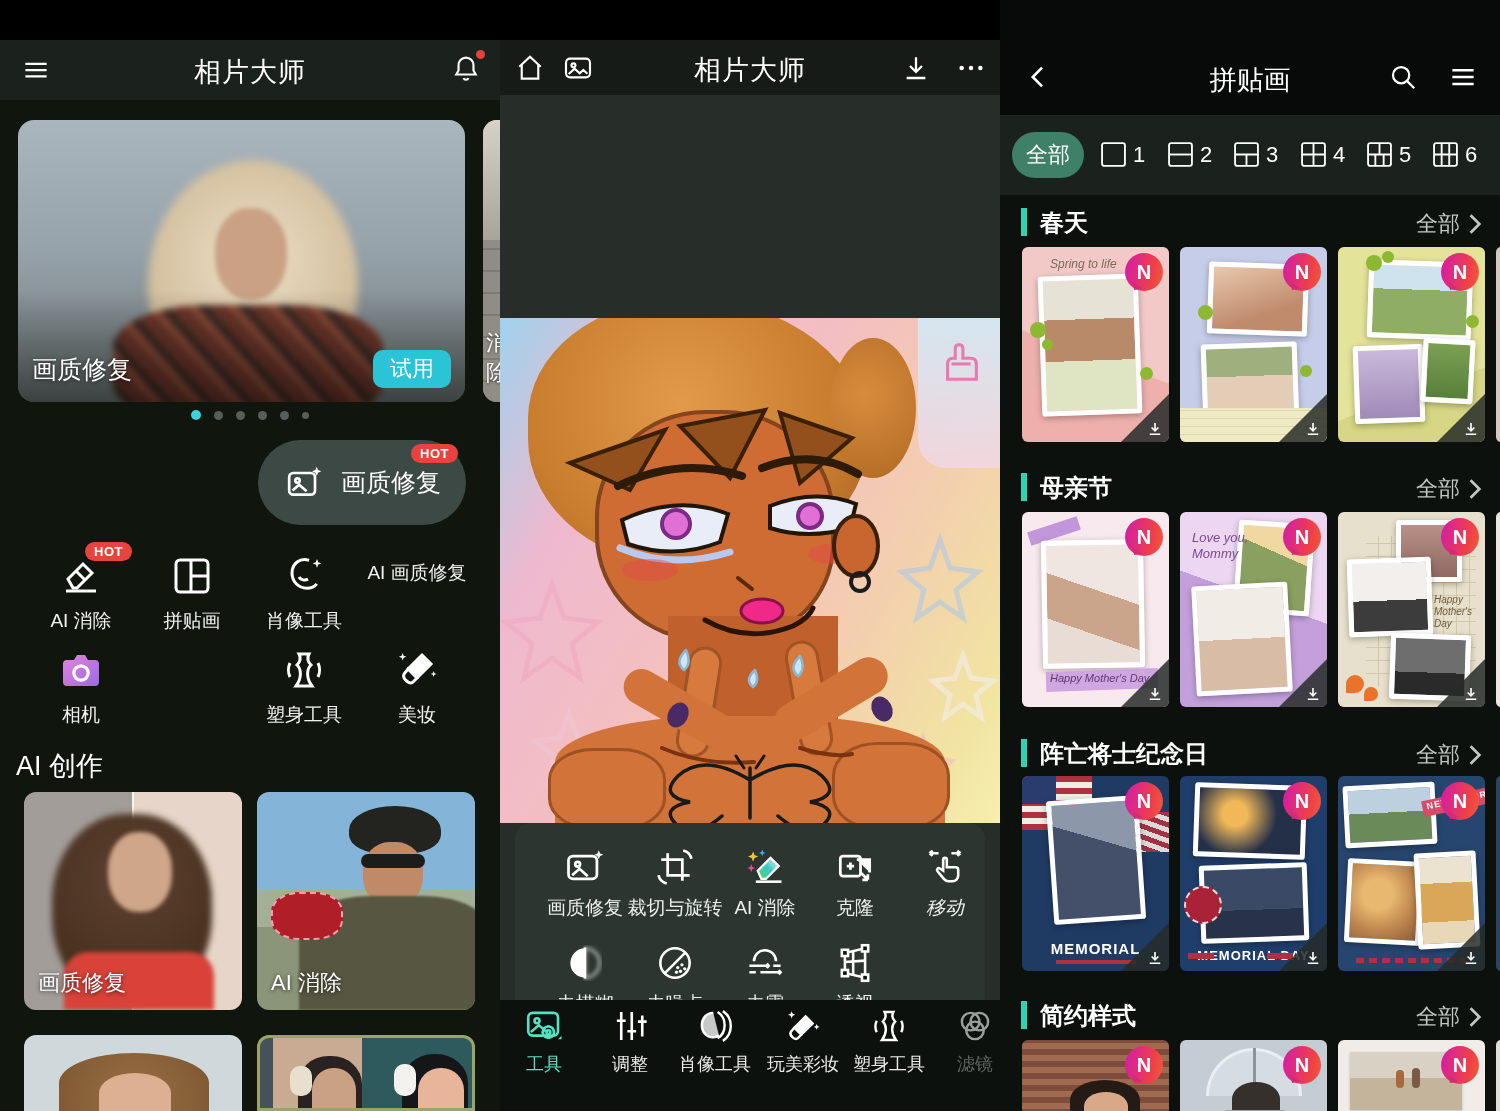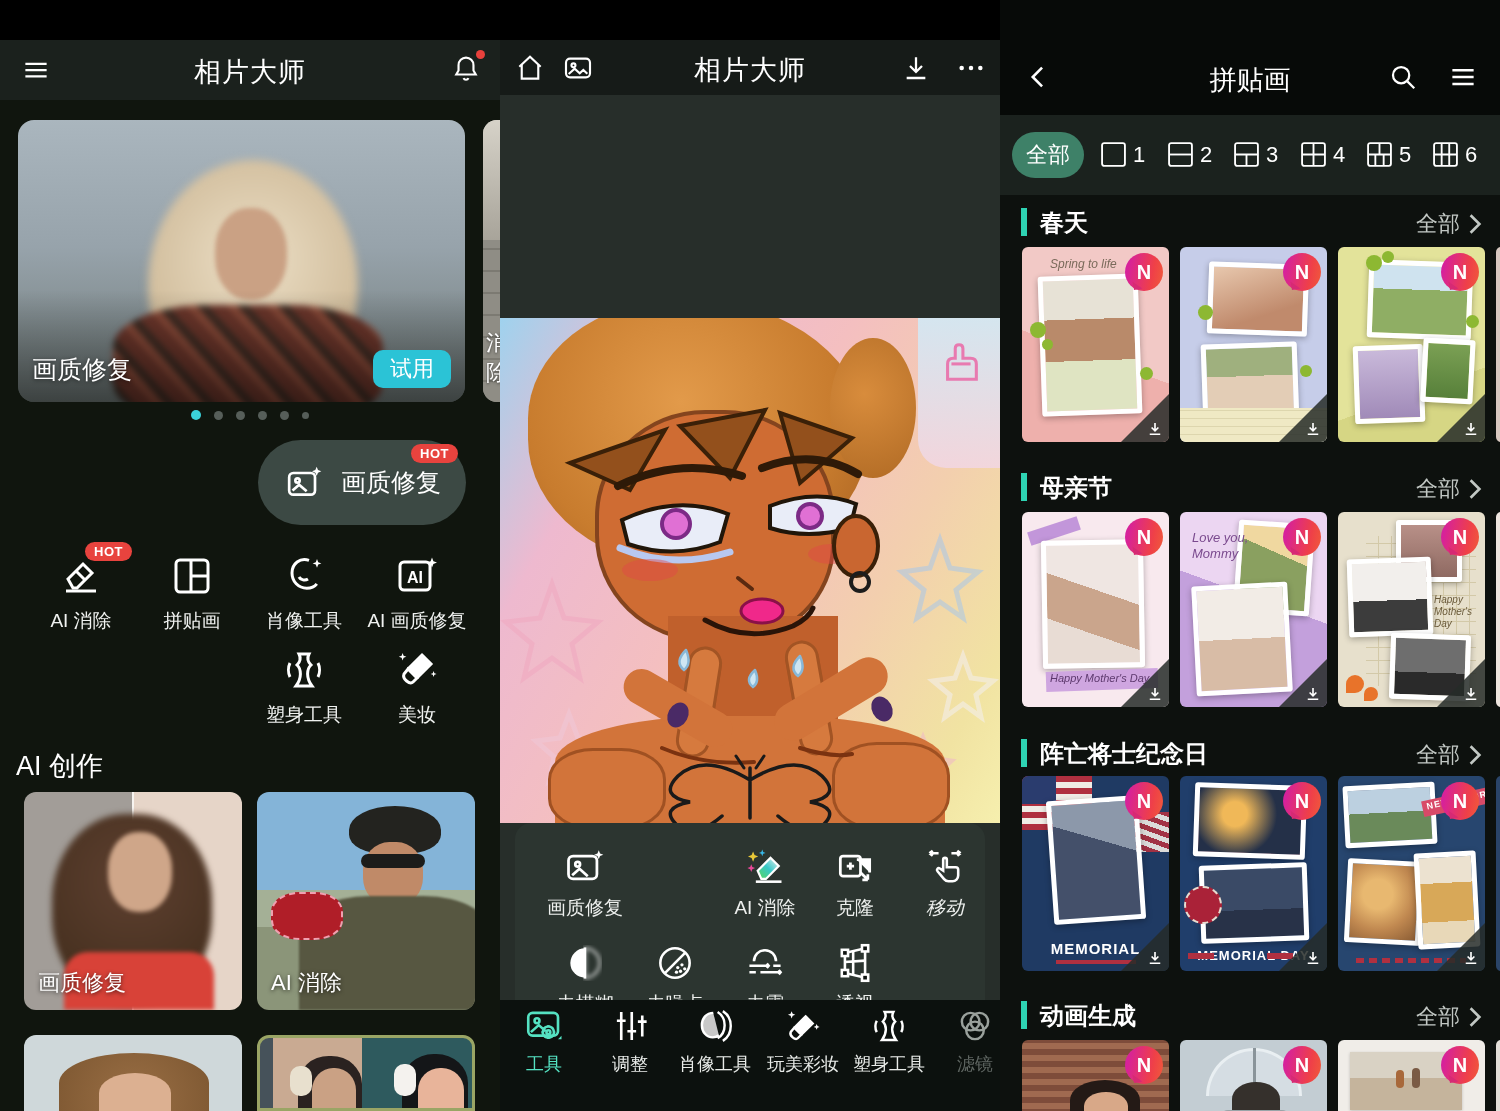--- a/index.html
+++ b/index.html
@@ -156,28 +156,36 @@
       <span>
         <svg class="ic" width="48" height="48" viewBox="0 0 24 24" fill="none" stroke="#fff" stroke-width="1.5">
             <path d="M14.5 4.2c-4.5-1.5-8.5 1.6-8.5 6.3 0 4.3 3.2 7.6 7.4 7.6 2.3 0 4-.9 5-2.2"></path>
             <path d="M9.5 12.5c.8 1.5 3 2 4.5 1"></path>
             <path d="M18.5 3.5l.6 1.6 1.6.6-1.6.6-.6 1.6-.6-1.6-1.6-.6 1.6-.6z" fill="#fff" stroke="none"></path>
           </svg>
       </span>
       <span class="tlabel">肖像工具</span>
     </div>
     <div class="tool-item" style="left:347px; top:552px;">
+      <span class="tlabel">AI 画质修复</span>
+    </div>
+    <div class="tool-item" style="left:11px; top:646px;">
       <span>
-        <svg class="ic" width="48" height="48" viewBox="0 0 24 24" fill="none" stroke="#fff" stroke-width="1.5">
-            <rect x="3.5" y="5" width="15" height="14" rx="2"></rect>
-            <text x="7" y="15.5" font-size="8" font-weight="bold" fill="#fff" stroke="none" font-family="Liberation Sans, sans-serif">AI</text>
-            <path d="M19.5 2.8l.7 1.8 1.8.7-1.8.7-.7 1.8-.7-1.8-1.8-.7 1.8-.7z" fill="#fff" stroke="none"></path>
+        <svg class="ic" width="48" height="48" viewBox="0 0 24 24">
+            <defs>
+              <linearGradient id="camGrad" x1="0" y1="0" x2="1" y2="1">
+                <stop offset="0" stop-color="#e583d8"></stop>
+                <stop offset="1" stop-color="#9a6ae8"></stop>
+              </linearGradient>
+            </defs>
+            <path d="M8.5 7L10 4.5h4L15.5 7H19a2 2 0 0 1 2 2v9a2 2 0 0 1-2 2H5a2 2 0 0 1-2-2V9a2 2 0 0 1 2-2z" fill="url(#camGrad)"></path>
+            <circle cx="12" cy="13.5" r="3.6" fill="none" stroke="#fff" stroke-width="1.6"></circle>
           </svg>
       </span>
-      <span class="tlabel">AI 画质修复</span>
+      <span class="tlabel">相机</span>
     </div>
     <div class="tool-item" style="left:234px; top:646px;">
       <span>
         <svg class="ic" width="48" height="48" viewBox="0 0 24 24" fill="none" stroke="#fff" stroke-width="1.5">
             <path d="M9.5 4c1 2 .5 4-1 5.5 2.2 2 2.5 6.5-.5 10.5h8c-3-4-2.7-8.5-.5-10.5-1.5-1.5-2-3.5-1-5.5z"></path>
             <path d="M5 8.5c-1 2-1 5 0 7M19 8.5c1 2 1 5 0 7"></path>
           </svg>
       </span>
       <span class="tlabel">塑身工具</span>
     </div>
@@ -324,20 +332,31 @@
           <span>
             <svg class="ic" width="44" height="44" viewBox="0 0 24 24" fill="none" stroke="#fff" stroke-width="1.5">
                 <rect x="3" y="6" width="15.5" height="12.5" rx="2.5"></rect>
                 <circle cx="8" cy="10.5" r="1.3"></circle>
                 <path d="M5 16.5l4-3.5 4.5 4"></path>
                 <path d="M19.5 2.8l.7 1.8 1.8.7-1.8.7-.7 1.8-.7-1.8-1.8-.7 1.8-.7z" fill="#fff" stroke="none"></path>
               </svg>
           </span>
           <span class="tlabel">画质修复</span>
         </div>
+        <div class="edtool" style="left:105px; top:22px;">
+          <span>
+            <svg class="ic" width="44" height="44" viewBox="0 0 24 24" fill="none" stroke="#fff" stroke-width="1.5">
+                <path d="M8 4.5v12h12"></path>
+                <path d="M4.5 8h11.5v11.5"></path>
+                <path d="M16.5 3c2.3.6 4 2.3 4.5 4.5"></path>
+                <path d="M7.5 21c-2.3-.6-4-2.3-4.5-4.5"></path>
+              </svg>
+          </span>
+          <span class="tlabel">裁切与旋转</span>
+        </div>
         <div class="edtool" style="left:195px; top:22px;">
           <span>
             <svg class="ic" width="44" height="44" viewBox="0 0 24 24" fill="none">
                 <defs>
                   <linearGradient id="erGrad" x1="0" y1="1" x2="1" y2="0">
                     <stop offset="0" stop-color="#58d858"></stop>
                     <stop offset=".5" stop-color="#38c8c8"></stop>
                     <stop offset="1" stop-color="#f0f0f0"></stop>
                   </linearGradient>
                 </defs>
@@ -705,21 +724,21 @@
       <span class="nbadge">N</span>
       <div class="dlcorner"></div>
       <svg class="dl-ic" width="18" height="18" viewBox="0 0 24 24" fill="none" stroke="#fff" stroke-width="2.2">
           <path d="M12 4v10M7.5 10L12 14.5 16.5 10M5 19h14"></path>
         </svg>
     </div>
     <div class="tcard" style="left:496px; top:776px; width:10px; background:#2a4468;"></div>
 
     <div class="sec-head" style="top:998px;">
       <div class="sec-bar"></div>
-      <div class="sec-title">动画生成</div>
+      <div class="sec-title">简约样式</div>
       <div class="sec-all">
         <span>全部</span>
         <svg class="ic" width="14" height="22" viewBox="0 0 12 20" fill="none" stroke="#c2c8c4" stroke-width="2.4">
             <path d="M2 2l8 8-8 8"></path>
           </svg>
       </div>
     </div>
     <div class="tcard" style="left:22px; top:1040px; background:repeating-linear-gradient(0deg,#7e4c3a 0 6px,#a06a50 6px 12px);">
       <div class="abs" style="left:48px; top:40px; width:70px; height:40px; border-radius:50% 50% 0 0; background:#241a16;"></div>
       <div class="abs" style="left:62px; top:52px; width:44px; height:28px; border-radius:50% 50% 0 0; background:#d8a888;"></div>

